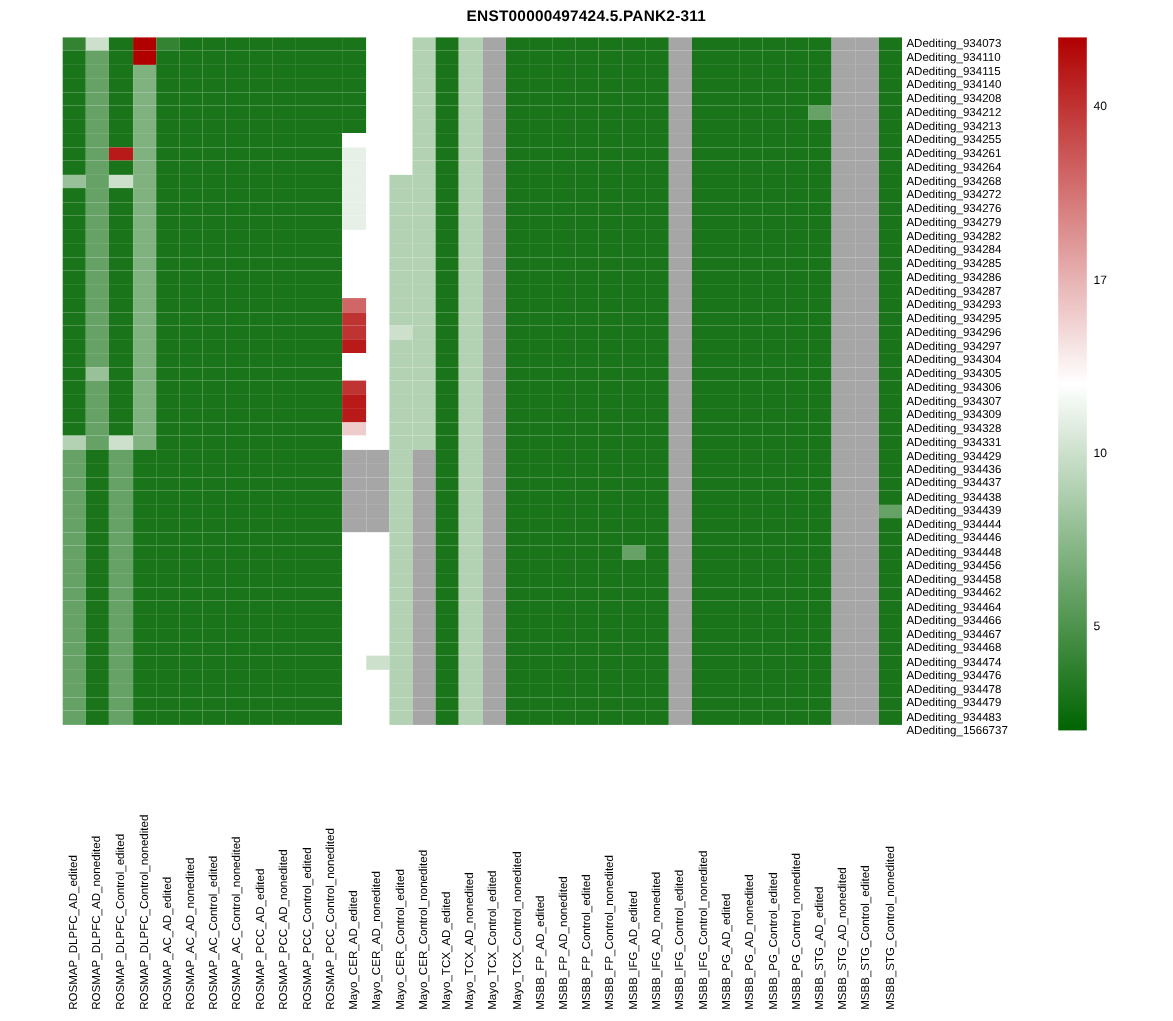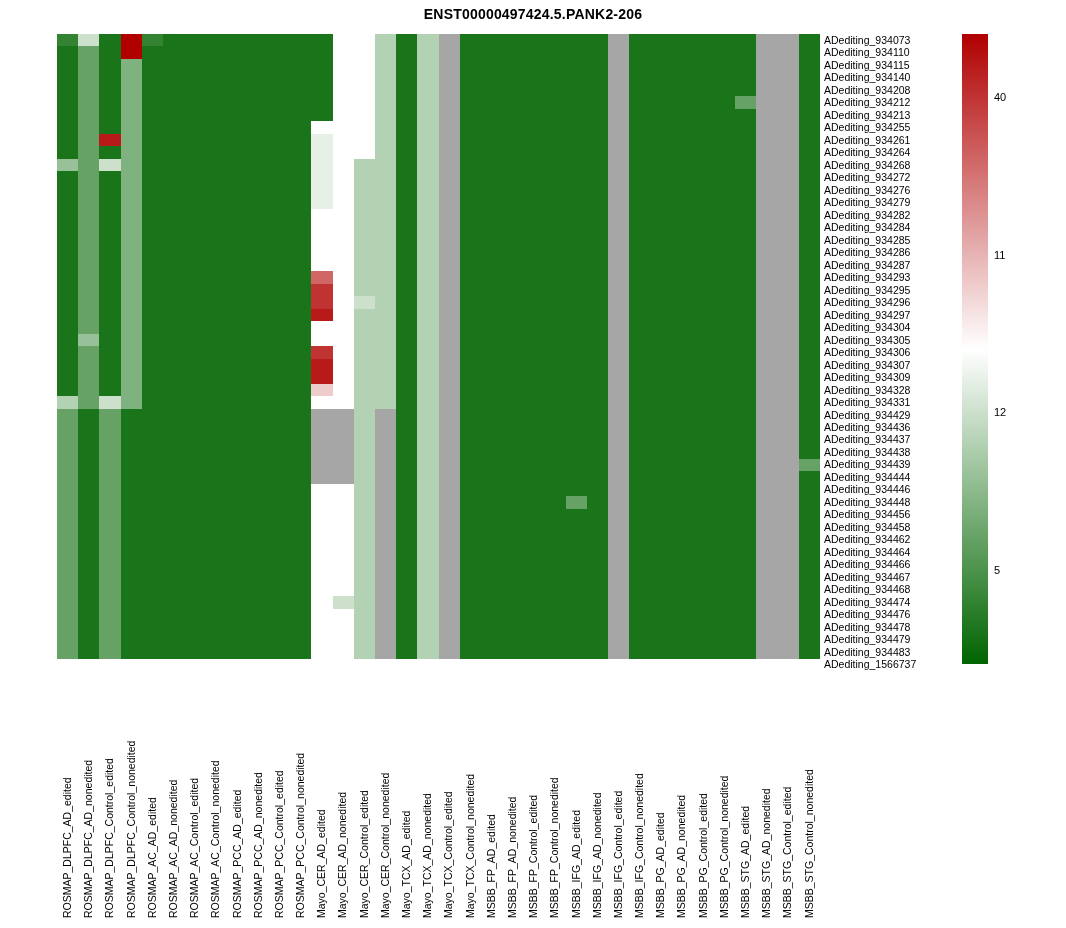--- a/index.html
+++ b/index.html
@@ -81,21 +81,21 @@
     left:32px;
     font-size:11px;
     color:#000;
     transform:translateY(-50%);
     white-space:nowrap;
   }
 </style>
 </head>
 <body>
 
-<div id="title">ENST00000497424.5.PANK2-206</div>
+<div id="title">ENST00000497424.5.PANK2-311</div>
 
 <div id="plot">
   <div id="grid" style="grid-template-columns: repeat(36, 1fr); grid-template-rows: repeat(51, 1fr);">
       <div class="cell" style="background: rgb(51, 131, 51);"></div>
       <div class="cell" style="background: rgb(204, 224, 204);"></div>
       <div class="cell" style="background: rgb(26, 116, 26);"></div>
       <div class="cell" style="background: rgb(176, 0, 0);"></div>
       <div class="cell" style="background: rgb(51, 131, 51);"></div>
       <div class="cell" style="background: rgb(26, 116, 26);"></div>
       <div class="cell" style="background: rgb(26, 116, 26);"></div>
@@ -1983,16 +1983,16 @@
     <div class="collabel">MSBB_PG_Control_nonedited</div>
     <div class="collabel">MSBB_STG_AD_edited</div>
     <div class="collabel">MSBB_STG_AD_nonedited</div>
     <div class="collabel">MSBB_STG_Control_edited</div>
     <div class="collabel">MSBB_STG_Control_nonedited</div>
   </div>
 
 <div id="legend">
   <div id="legendbar" style="background: linear-gradient(rgb(176, 0, 0) 0%, rgb(184, 26, 26) 5%, rgb(192, 51, 51) 10%, rgb(200, 77, 77) 15%, rgb(208, 102, 102) 20%, rgb(216, 128, 128) 25%, rgb(223, 153, 153) 30%, rgb(231, 179, 179) 35%, rgb(239, 204, 204) 40%, rgb(247, 230, 230) 45%, rgb(255, 255, 255) 50%, rgb(230, 240, 230) 55%, rgb(204, 224, 204) 60%, rgb(179, 209, 179) 65%, rgb(153, 193, 153) 70%, rgb(128, 178, 128) 75%, rgb(102, 162, 102) 80%, rgb(77, 147, 77) 85%, rgb(51, 131, 51) 90%, rgb(26, 116, 26) 95%, rgb(0, 100, 0) 100%);"></div>
 <div class="legend-tick" style="top: 535.5px;">5</div>
-    <div class="legend-tick" style="top: 378px;">12</div>
-    <div class="legend-tick" style="top: 220.5px;">11</div>
+    <div class="legend-tick" style="top: 378px;">10</div>
+    <div class="legend-tick" style="top: 220.5px;">17</div>
     <div class="legend-tick" style="top: 63px;">40</div>
   </div>
 
 </body></html>

